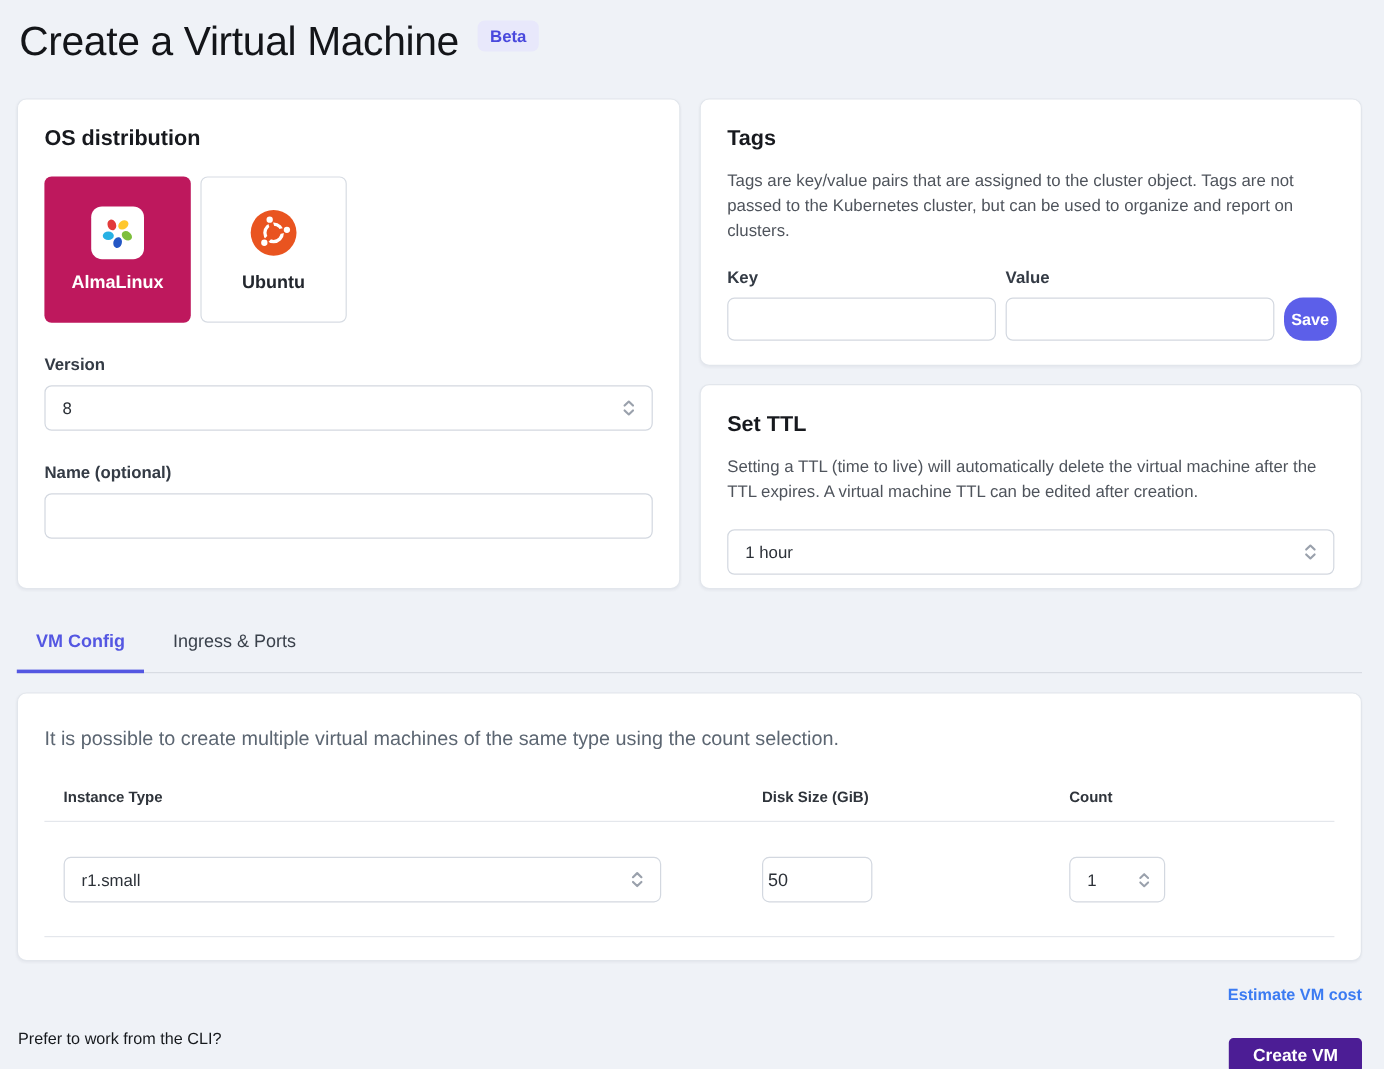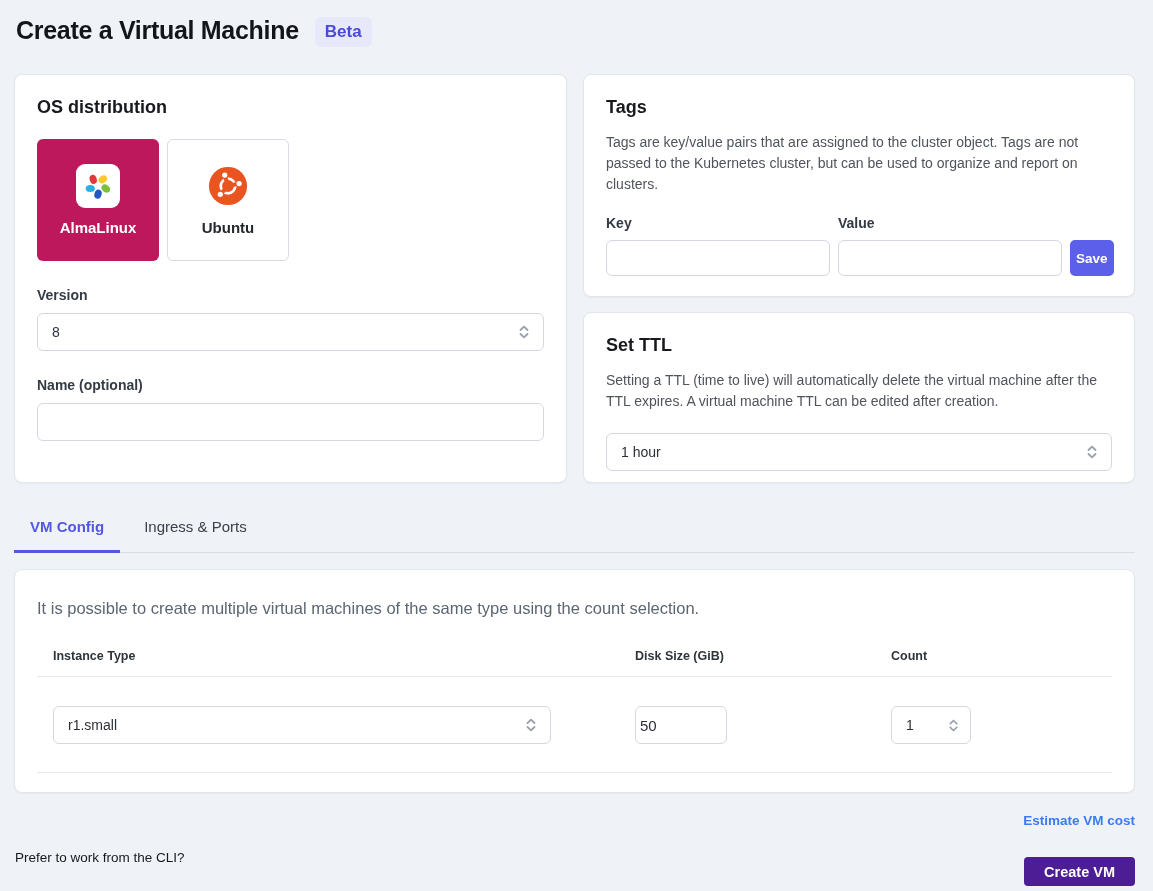--- a/index.html
+++ b/index.html
@@ -8,23 +8,23 @@
     width:1153px; height:891px;
     background:#eff2f7;
     font-family:"Liberation Sans", sans-serif;
     color:#1a1d22;
     overflow:hidden;
   }
   .page { padding:14px 18px 0 14px; }
 
   
   .header { display:flex; align-items:flex-start; gap:16px; padding-left:2px; }
-  .page-title { font-size:25px; font-weight:700; color:#131519; margin:2px 0 0 0; letter-spacing:-0.3px; }
+  .page-title { font-size:34px; font-weight:400; color:#131519; margin:2px 0 0 0; letter-spacing:-0.3px; }
   .beta-badge {
-    background:#e8e8fb; color:#4a49dd; font-size:17px; font-weight:600;
+    background:#e8e8fb; color:#4a49dd; font-size:14px; font-weight:600;
     padding:5px 10px; border-radius:6px; margin-top:3px;
   }
 
   
   .grid { display:grid; grid-template-columns:553px 552px; gap:16px; margin-top:27px; }
   .card {
     background:#ffffff; border:1px solid #e2e6ec; border-radius:8px;
     padding:22px; box-shadow:0 1px 2px rgba(16,24,40,.04);
   }
   .card-title { font-size:18px; font-weight:600; color:#17191e; margin:0; }
@@ -67,21 +67,21 @@
   .chev { flex:0 0 auto; }
 
   
   .card-desc { font-size:14px; color:#4f545c; line-height:1.5; margin:14px 0 0 0; }
   .tag-form { display:flex; gap:8px; align-items:flex-end; margin-top:20px; }
   .tag-field { display:flex; flex-direction:column; }
   .tag-field .field-label { margin:0 0 9px 0; }
   .tag-field .text-input { width:224px; height:36px; }
   .save-btn {
     height:36px; width:46px; background:#5c5fe9; color:#fff; border:none;
-    border-radius:5px; font-size:13.5px; font-weight:600; cursor:pointer;
+    border-radius:16px; font-size:13.5px; font-weight:600; cursor:pointer;
     font-family:"Liberation Sans", sans-serif;
   }
   .ttl-card .select { margin-top:21px; }
 
   
   .tabs { display:flex; margin-top:22px; border-bottom:1px solid #d8dce3; }
   .tab {
     padding:13px 16px 15px 16px; font-size:15px; cursor:pointer;
     border-bottom:3px solid transparent; margin-bottom:-1px; margin-right:8px;
   }

